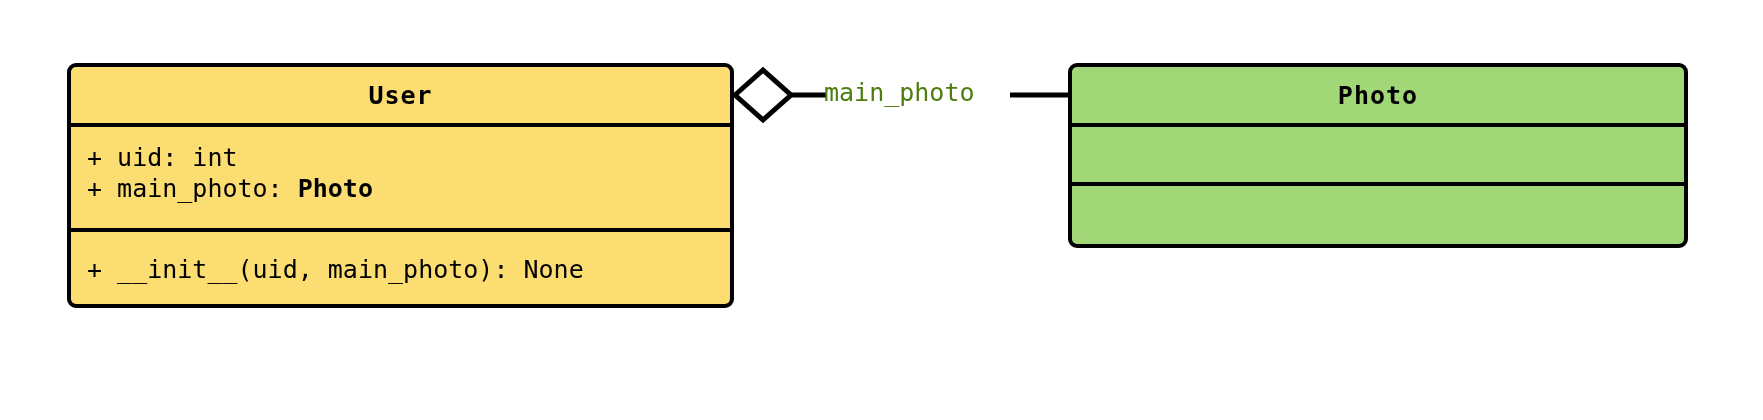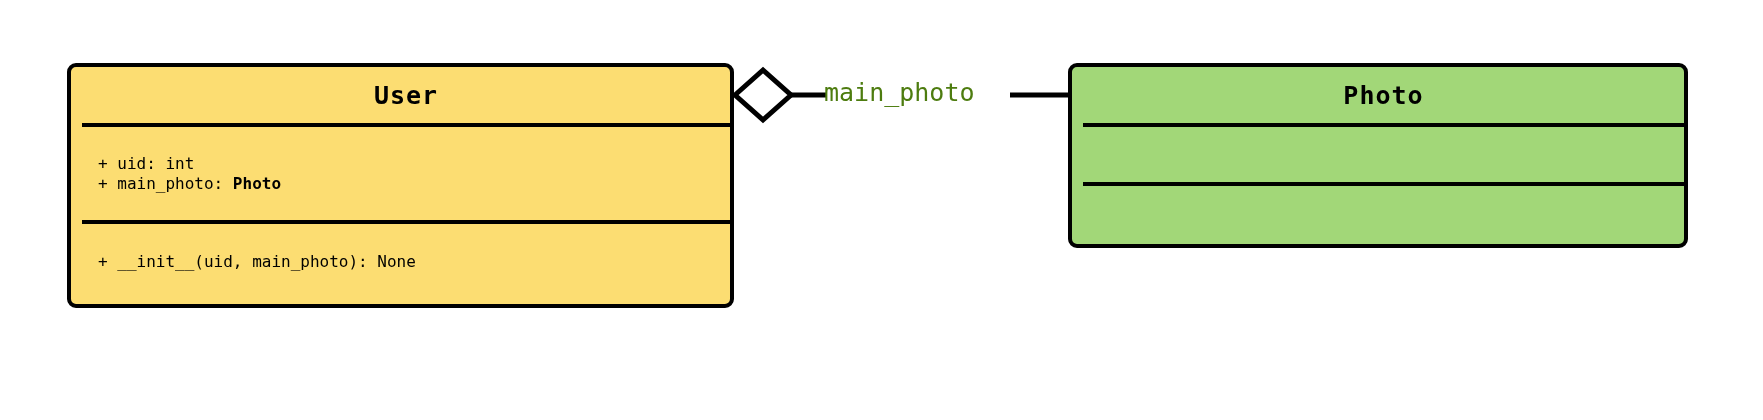--- a/index.html
+++ b/index.html
@@ -21,21 +21,20 @@
   }
 
   
   .uml-class {
     position: absolute;
     box-sizing: border-box;
     border: 4px solid #000000;
     border-radius: 9px;
     overflow: hidden;
     background: #ffffff;
-    padding-left: 11px;
   }
   .uml-class .compartment {
     box-sizing: border-box;
     display: flex;
     flex-direction: column;
     justify-content: center;
   }
   .uml-class .compartment + .compartment {
     border-top: 4px solid #000000;
   }
@@ -46,41 +45,41 @@
     font-family: "DejaVu Sans Mono", monospace;
     font-weight: bold;
     font-size: 25px;
     letter-spacing: 1px;
     color: #000000;
     line-height: 1;
     text-align: center;
   }
   .member-line {
     font-family: "DejaVu Sans Mono", monospace;
-    font-size: 16px;
+    font-size: 25px;
     color: #000000;
     line-height: 1.22;
     white-space: pre;
     padding-left: 16px;
   }
   .member-line b {
     font-weight: bold;
   }
 
   
   #user-class {
     left: 67px;
     top: 63px;
     width: 667px;
     height: 245px;
     background: #fcdd72;
   }
   #user-title-compartment { height: 56px; }
   #user-attrs-compartment { height: 97px; }
-  #user-methods-compartment { height: 80px; }
+  #user-methods-compartment { height: 80px; margin-top: 8px; }
 
   
   #photo-class {
     left: 1068px;
     top: 63px;
     width: 620px;
     height: 185px;
     background: #a2d778;
   }
   #photo-title-compartment { height: 56px; }

